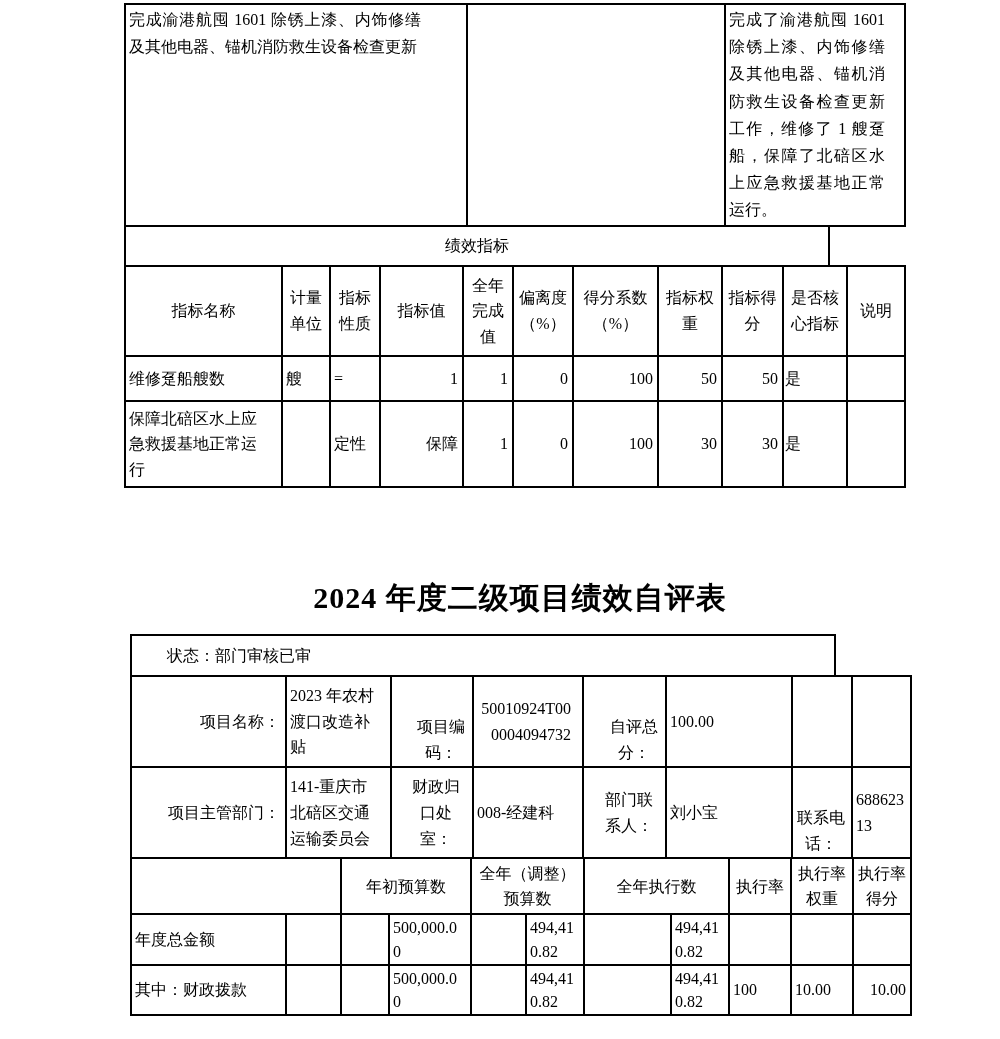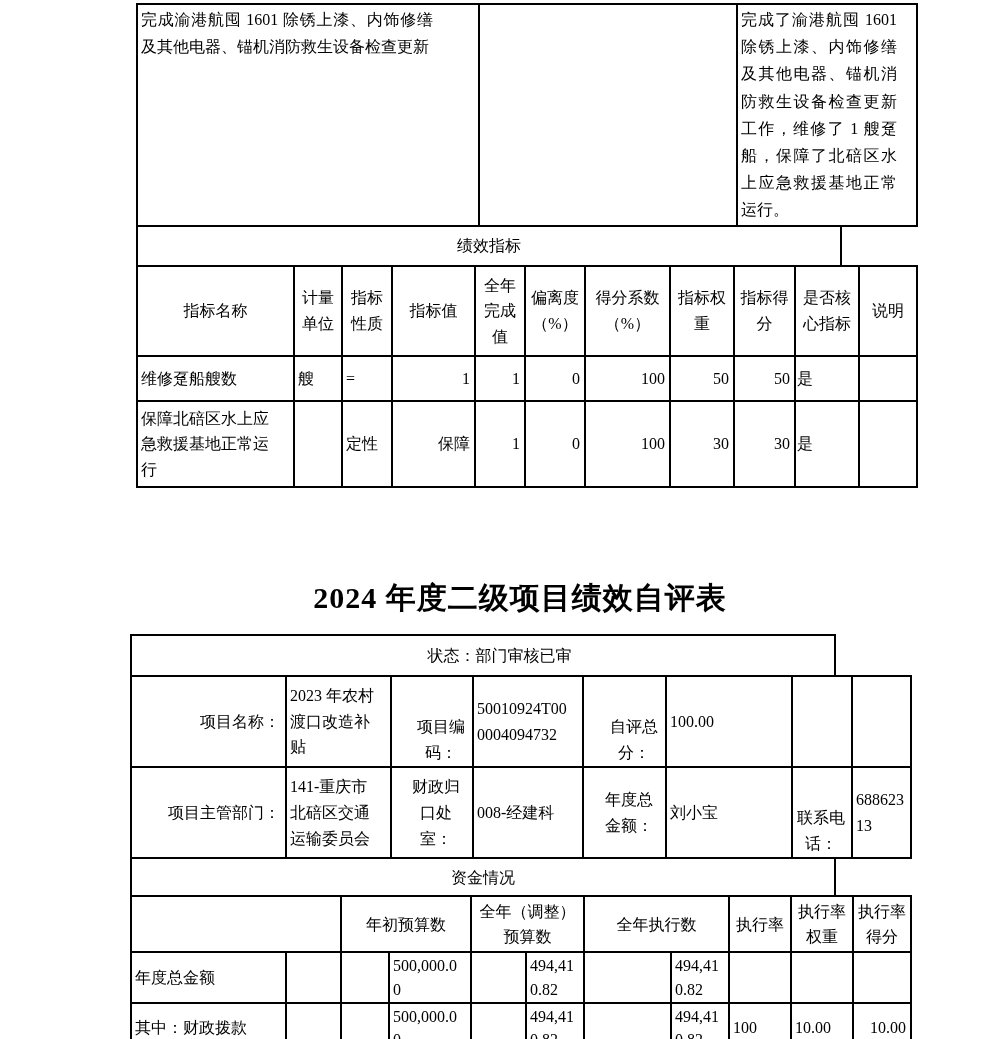--- a/index.html
+++ b/index.html
@@ -2,39 +2,39 @@
 <html><head>
 <meta charset="utf-8">
 <style>
   html,body{margin:0;padding:0;background:#fff;}
   .page{position:relative;width:1000px;height:1039px;background:#ffffff;overflow:hidden;
         font-family:"Liberation Serif","DejaVu Serif",serif;color:#000;}
   table{border-collapse:collapse;table-layout:fixed;width:706px;}
   td{border:2px solid #000;padding:1px 3px;font-size:16px;line-height:1.6;
      vertical-align:middle;overflow:hidden;word-break:break-all;}
   .stack{margin-top:-2px;}
-  .tA{position:absolute;left:136px;top:3px;}
+  .tA{position:absolute;left:124px;top:3px;}
   .tB{position:absolute;left:130px;top:634px;}
   .title{position:absolute;left:130px;top:578px;width:780px;text-align:center;
          font-size:30px;font-weight:bold;letter-spacing:1px;line-height:40px;}
   .top{vertical-align:top;}
   .center{text-align:center;}
-  .right{text-align:center;padding-left:35px;}
+  .right{text-align:left;padding-left:35px;}
   .num{text-align:right;padding-right:4px;}
   .yesno{padding-left:1px;}
   .jus{text-align:justify;line-height:1.7;}
   .blk{display:inline-block;}
   .sum1{max-width:292px;}
   .sum3{max-width:156px;}
   .lbl{text-align:right;padding-right:5px;}
   .lbl .blk{text-align:center;}
   .w3{max-width:52px;margin-top:36px;}
   .w4{max-width:62px;}
   .w8{max-width:130px;}
-  .code{max-width:94px;}
+  .code{max-width:94px;text-align:right;}
   .vname{max-width:86px;}
   .vinit{max-width:66px;}
   .vexec{max-width:54px;}
   .fr td{line-height:1.45;}
   .sec{height:36px;}
 </style>
 </head>
 <body>
 
 <div class="page">
@@ -152,35 +152,28 @@
         <td class="lbl"><span class="blk w3">自评总分：</span></td>
         <td>100.00</td>
         <td></td>
         <td></td>
       </tr>
       <tr>
         <td class="lbl" style="height:83px">项目主管部门：</td>
         <td><span class="blk vname">141-重庆市北碚区交通运输委员会</span></td>
         <td class="lbl"><span class="blk w4">财政归口处室：</span></td>
         <td>008-经建科</td>
-        <td class="lbl"><span class="blk w4">年度总金额：</span></td>
+        <td class="lbl"><span class="blk w4">部门联系人：</span></td>
         <td>刘小宝</td>
         <td class="lbl"><span class="blk w3">联系电话：</span></td>
         <td>68862313</td>
       </tr>
     </tbody>
       </table>
 
-    <table class="stack">
-      <tbody>
-          <tr>
-        <td class="center" style="height:34px">资金情况</td>
-      </tr>
-    </tbody>
-      </table>
 
     <table class="stack">
       <colgroup>
         <col style="width:155px">
           <col style="width:55px">
           <col style="width:48px">
           <col style="width:82px">
         <col style="width:55px">
           <col style="width:58px">
           <col style="width:87px">

